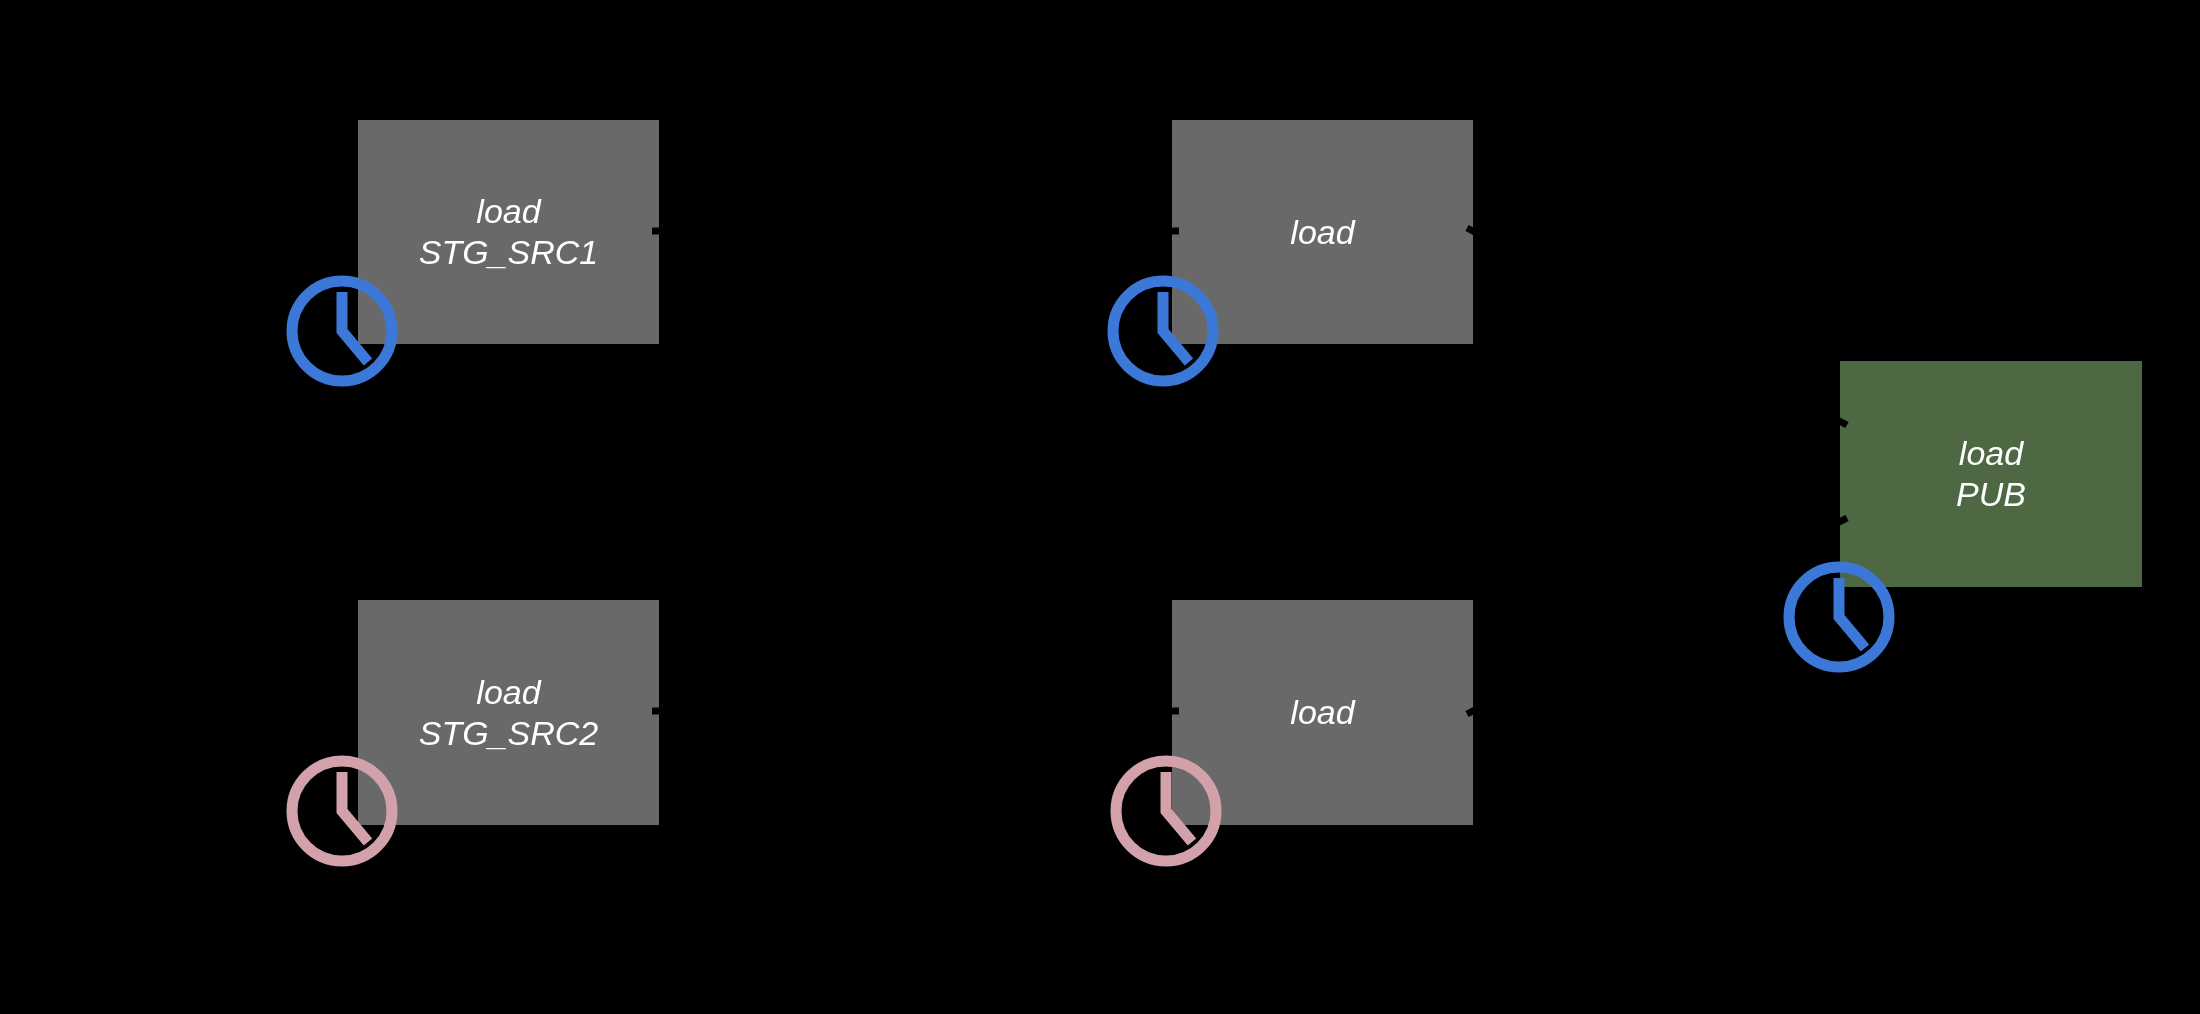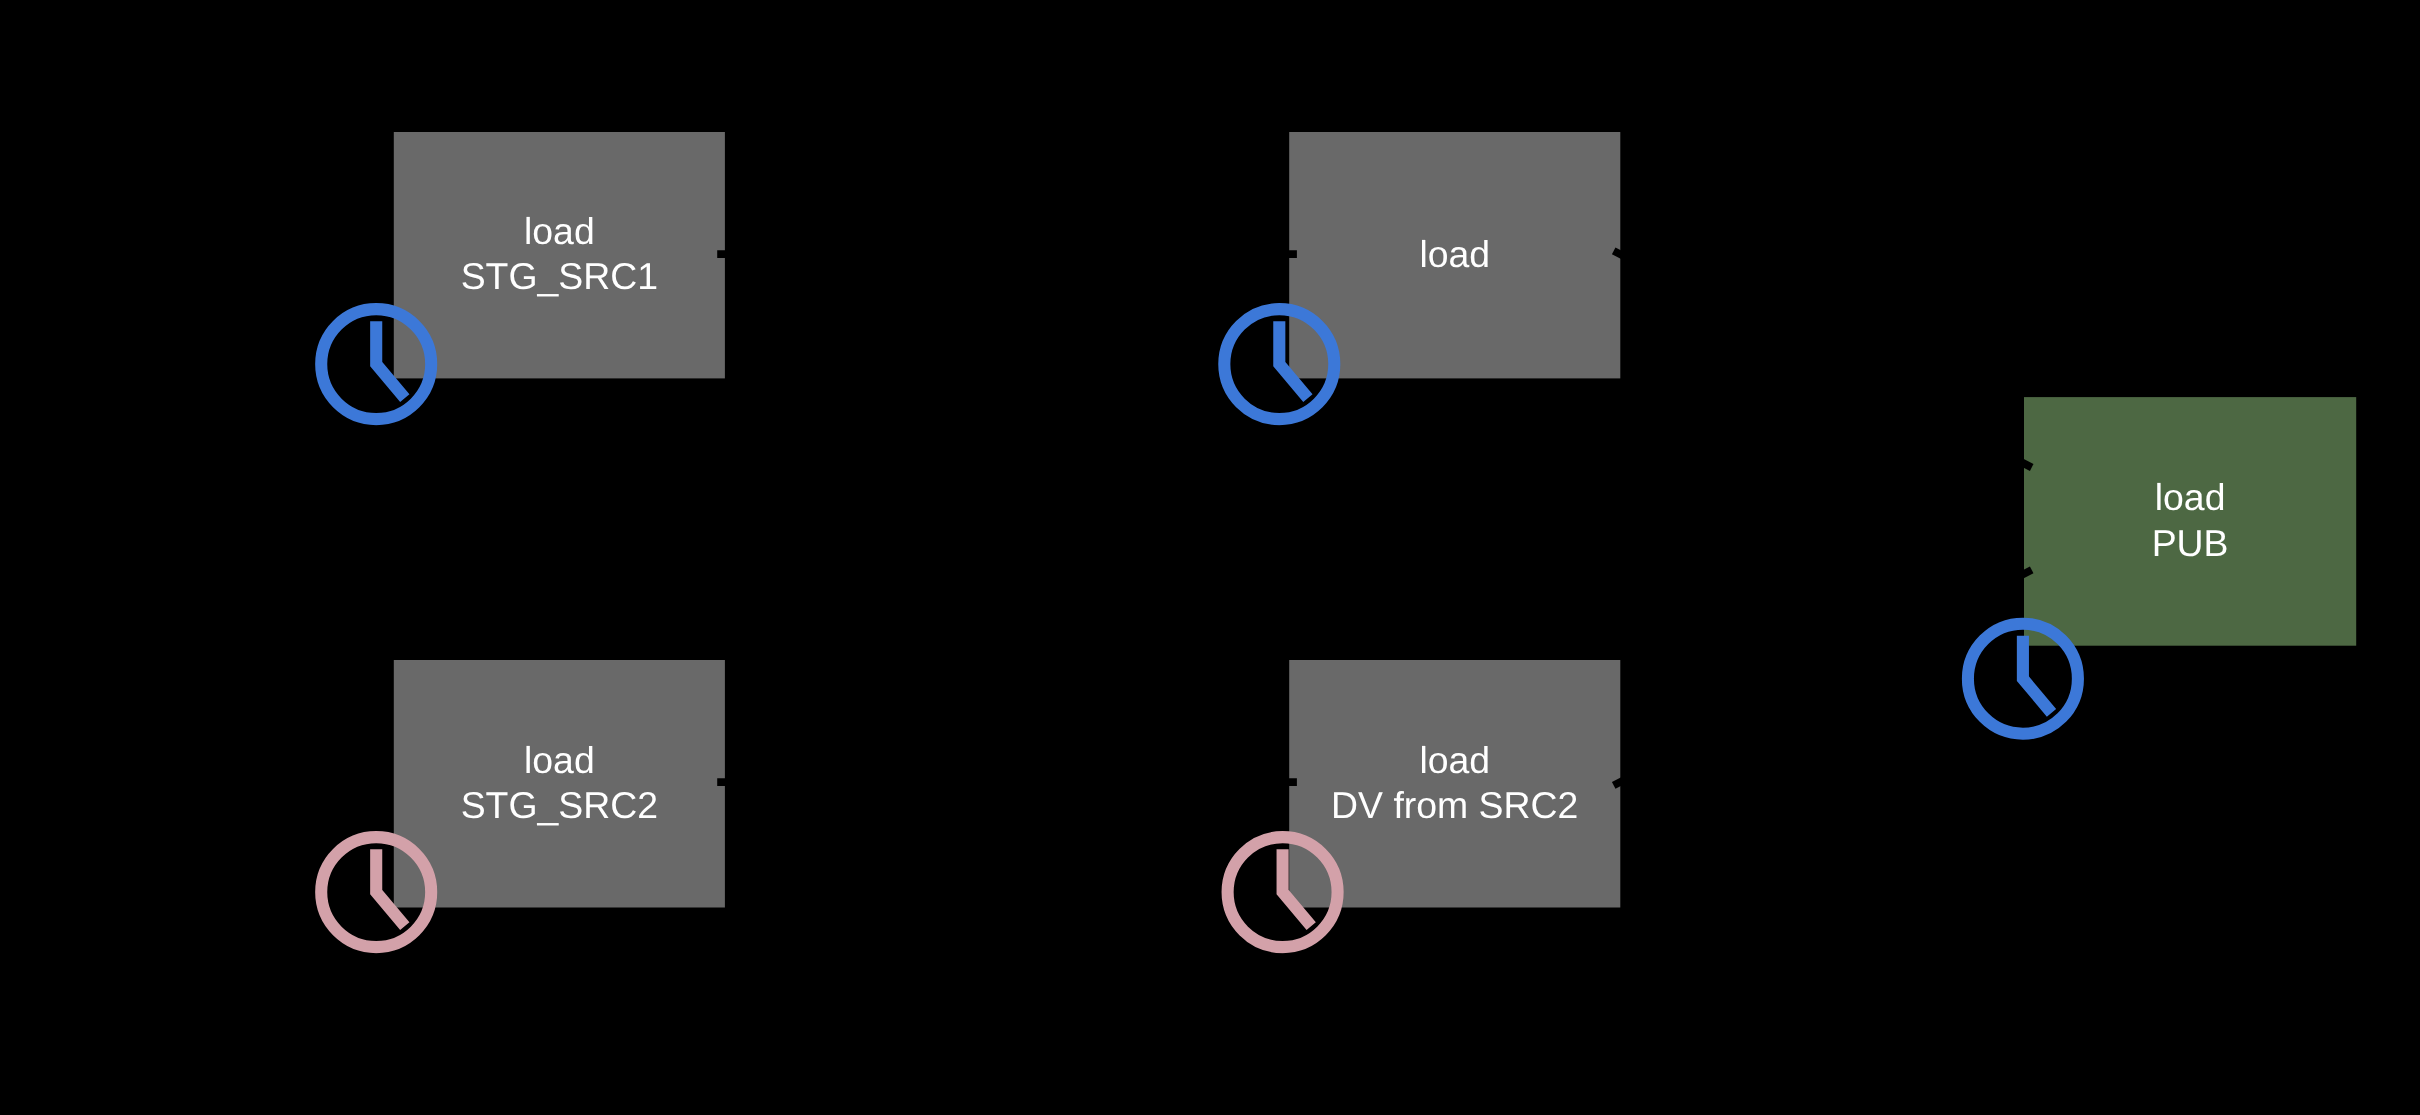--- a/index.html
+++ b/index.html
@@ -6,20 +6,21 @@
     margin: 0;
     padding: 0;
     background: #000;
   }
   #canvas {
     position: relative;
     width: 2200px;
     height: 880px;
     overflow: hidden;
     font-family: "Liberation Sans", sans-serif;
+    font-style: italic;
   }
   .task-node {
     position: absolute;
     z-index: 1;
   }
   .task-label {
     position: absolute;
     inset: 0;
     display: flex;
     flex-direction: column;
@@ -83,21 +84,20 @@
       <div class="label-line line2">STG_SRC2</div>
     </div>
     <svg class="clock" viewBox="0 0 112 112" style="left: -72px; top: 155px;">
       <circle cx="56" cy="56" r="50" fill="none" stroke="#d3a1a9" stroke-width="11"></circle>
       <path d="M 56 17 L 56 56 L 82 87" fill="none" stroke="#d3a1a9" stroke-width="11" stroke-linecap="butt" stroke-linejoin="miter"></path>
     </svg>
   </div>
     <div class="task-node" style="left: 1172px; top: 600px; width: 301px; height: 225px; background: rgb(105, 105, 105);">
     <div class="task-label" style="color: rgb(255, 255, 255);">
       <div class="label-line line1">load</div>
-      <div class="label-line line2">DV from SRC2</div>
     </div>
     <svg class="clock" viewBox="0 0 112 112" style="left: -62px; top: 155px;">
       <circle cx="56" cy="56" r="50" fill="none" stroke="#d3a1a9" stroke-width="11"></circle>
       <path d="M 56 17 L 56 56 L 82 87" fill="none" stroke="#d3a1a9" stroke-width="11" stroke-linecap="butt" stroke-linejoin="miter"></path>
     </svg>
   </div>
     <div class="task-node" style="left: 1840px; top: 361px; width: 302px; height: 226px; background: rgb(77, 104, 67);">
     <div class="task-label" style="color: rgb(255, 255, 255);">
       <div class="label-line line1">load</div>
       <div class="label-line line2">PUB</div>

